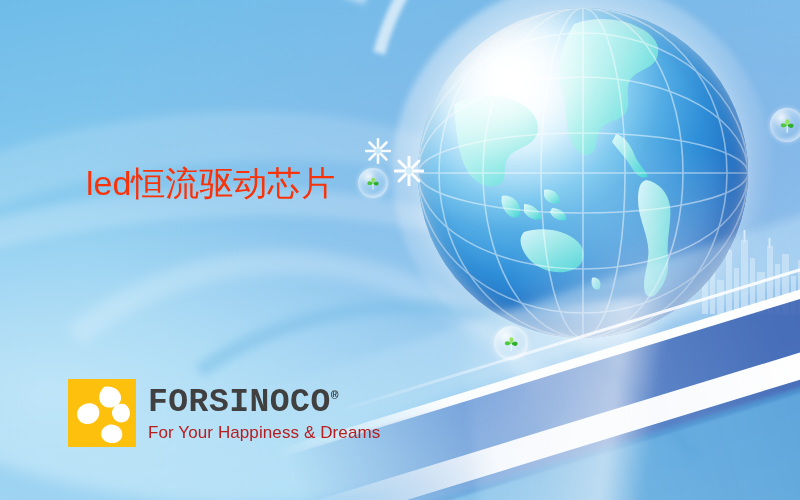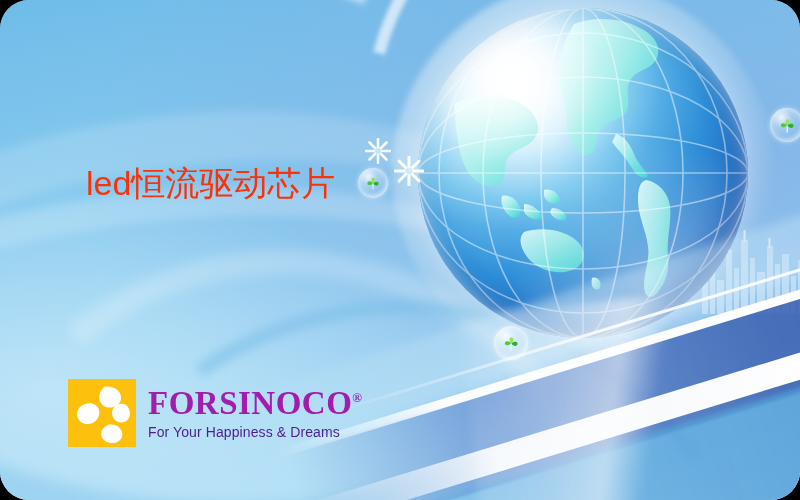--- a/index.html
+++ b/index.html
@@ -5,21 +5,20 @@
   html, body {
     margin: 0; padding: 0;
     background: #000;
   }
   #banner {
     position: relative;
     width: 800px; height: 500px;
     overflow: hidden;
     font-family: "Liberation Sans", sans-serif;
     background: #8FCDEE;
-    border-radius: 29px;
   }
   .layer { position: absolute; inset: 0; }
 
   
   #bg-base {
     background:
       linear-gradient(170deg, #6FBCE9 0%, #8BCCEF 38%, #A6D9F4 70%, #BCE3F7 100%);
   }
   #bg-right-wash {
     background:
@@ -187,35 +186,35 @@
   
   #logo { position:absolute; left:68px; top:379px; display:flex; align-items:stretch; }
   #logo-mark {
     width:68px; height:68px;
     background:#FCC00D;
     display:block; flex:0 0 auto;
   }
   #logo-mark svg { display:block; }
   #logo-text { margin-left:12px; display:flex; flex-direction:column; justify-content:center; }
   #logo-wordmark {
-    color:#a21caf;
+    color:#404040;
     font-weight:bold;
     font-size:33px;
     line-height:1;
     letter-spacing:0.5px;
-    font-family:Liberation Serif, serif;
+    font-family:Liberation Mono, monospace;
     position:relative;
     white-space:nowrap;
   }
   #logo-wordmark .reg {
     font-size:13px; vertical-align:super; font-weight:bold; letter-spacing:0;
   }
   #logo-tagline {
-    color:#4c1d95;
-    font-size:14px;
+    color:#b91c1c;
+    font-size:17px;
     line-height:1;
     margin-top:5px;
     letter-spacing:0.1px;
     font-family:"Liberation Sans", sans-serif;
     white-space:nowrap;
   }
 </style>
 </head>
 <body>
 

